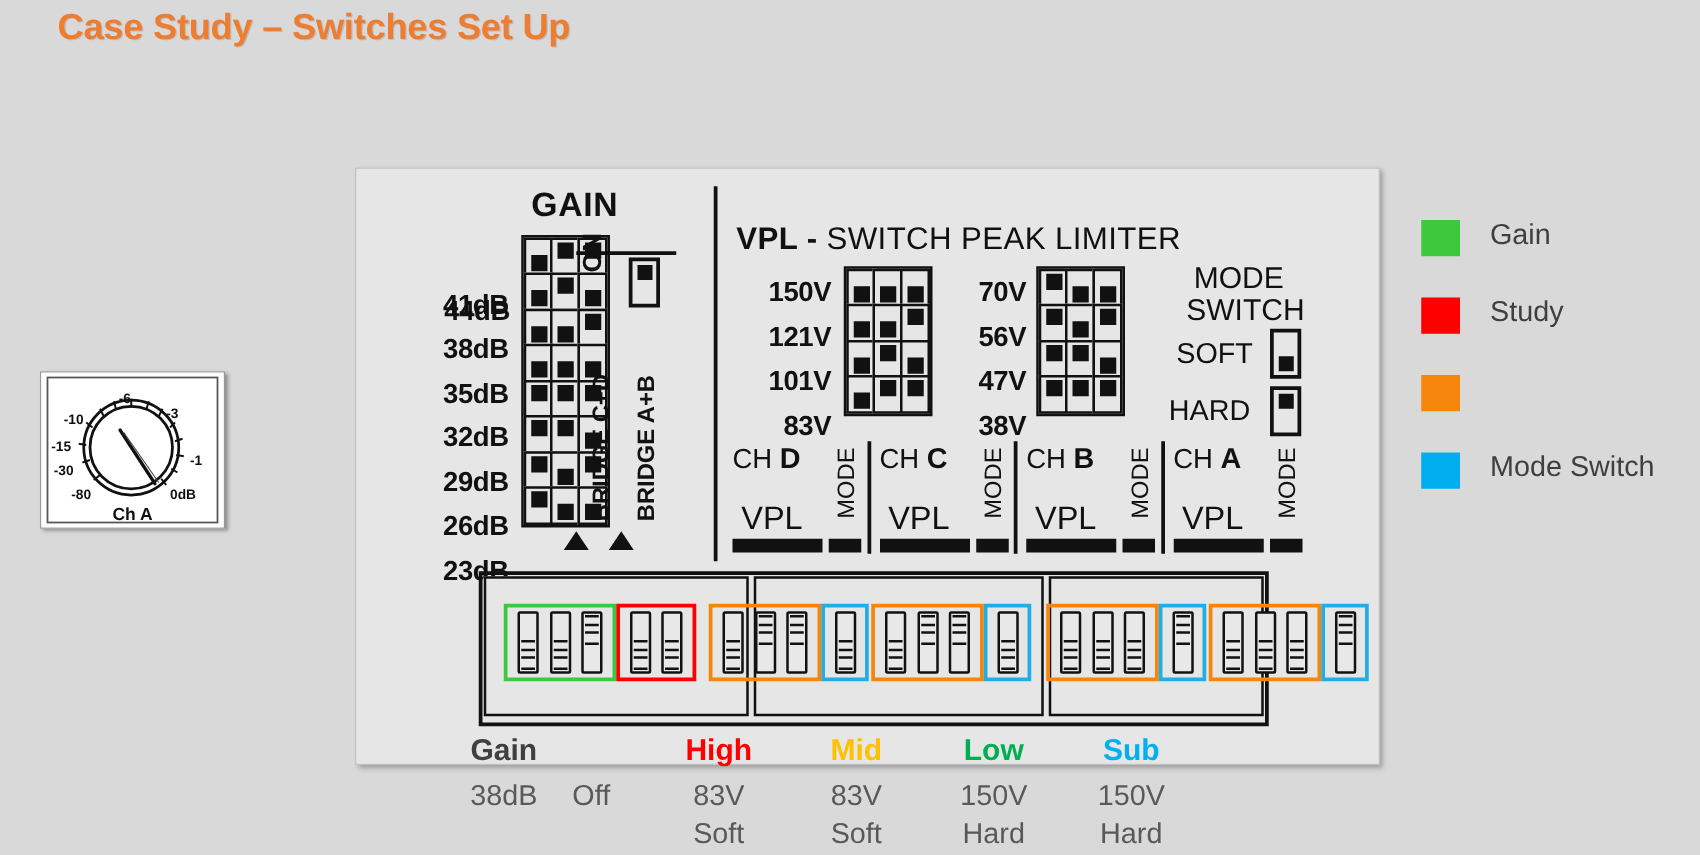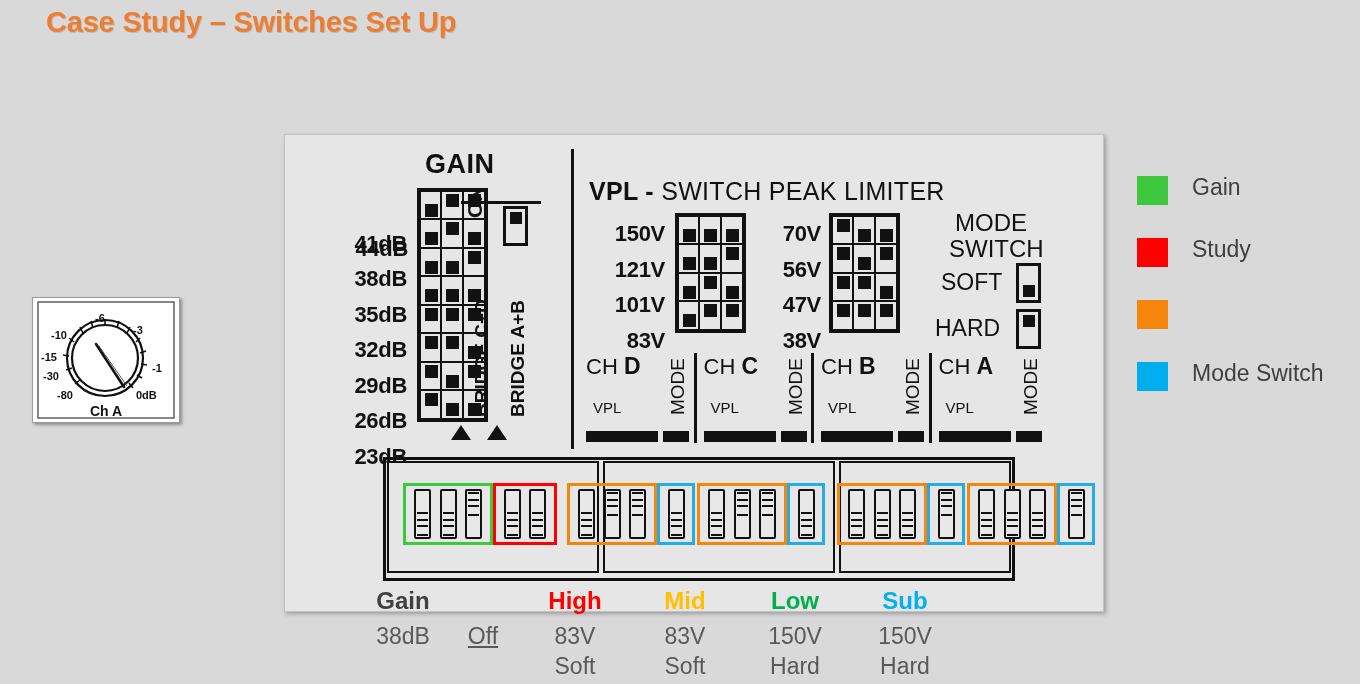--- a/index.html
+++ b/index.html
@@ -109,21 +109,21 @@
   .modesw{position:absolute;width:25px;height:40px;border:3px solid #111;box-sizing:border-box;background:#e6e6e6;}
   .modesw .blk{position:absolute;left:4px;width:12px;height:12px;background:#111;}
   .modesw.up .blk{top:3px;}
   .modesw.down .blk{bottom:3px;}
 
   
   #chrow{position:absolute;left:296px;top:218px;width:470px;height:92px;}
   .chsep{position:absolute;top:0;width:0;height:90px;border-left:3px solid #111;}
   .ch-lab{position:absolute;font-size:22px;color:#111;white-space:nowrap;}
   .ch-lab b{font-weight:bold;font-size:23px;}
-  .vpl-lab{position:absolute;font-size:15px;color:#111;top:46px;}
+  .vpl-lab{position:absolute;font-size:26px;color:#111;top:46px;}
   .mode-rot{
     position:absolute;font-size:19px;color:#111;
     transform:rotate(-90deg);transform-origin:left top;white-space:nowrap;
   }
   .bar{position:absolute;height:11px;background:#111;top:78px;}
 
   
   #bank{position:absolute;left:98px;top:322px;width:632px;height:124px;}
   #bank-outer{position:absolute;inset:0;border:3px solid #111;box-sizing:border-box;}
   .bank-sec{position:absolute;top:4px;height:112px;border:2.5px solid #111;box-sizing:border-box;background:#e6e6e6;}
@@ -553,21 +553,21 @@
           <div class="sw up">
             <span class="slider"></span>
           </div>
         </div>
       </div>
   </div>
 
   <div id="bottom-labels">
       <div class="blabel" style="left: 73px; top: 452px; width: 90px; color: rgb(64, 64, 64);">Gain</div>
       <div class="bval" style="left: 73px; top: 488px; width: 90px;">38dB</div>
-      <div class="bval" style="left: 153px; top: 488px; width: 90px; text-decoration: underline;">Off</div>
+      <div class="bval" style="left: 143px; top: 488px; width: 90px;">Off</div>
       <div class="blabel" style="left: 245px; top: 452px; width: 90px; color: rgb(255, 0, 0);">High</div>
       <div class="bval" style="left: 245px; top: 488px; width: 90px;">83V</div>
       <div class="bval" style="left: 245px; top: 518px; width: 90px;">Soft</div>
       <div class="blabel" style="left: 355px; top: 452px; width: 90px; color: rgb(255, 192, 0);">Mid</div>
       <div class="bval" style="left: 355px; top: 488px; width: 90px;">83V</div>
       <div class="bval" style="left: 355px; top: 518px; width: 90px;">Soft</div>
       <div class="blabel" style="left: 465px; top: 452px; width: 90px; color: rgb(0, 176, 80);">Low</div>
       <div class="bval" style="left: 465px; top: 488px; width: 90px;">150V</div>
       <div class="bval" style="left: 465px; top: 518px; width: 90px;">Hard</div>
       <div class="blabel" style="left: 575px; top: 452px; width: 90px; color: rgb(0, 176, 240);">Sub</div>

